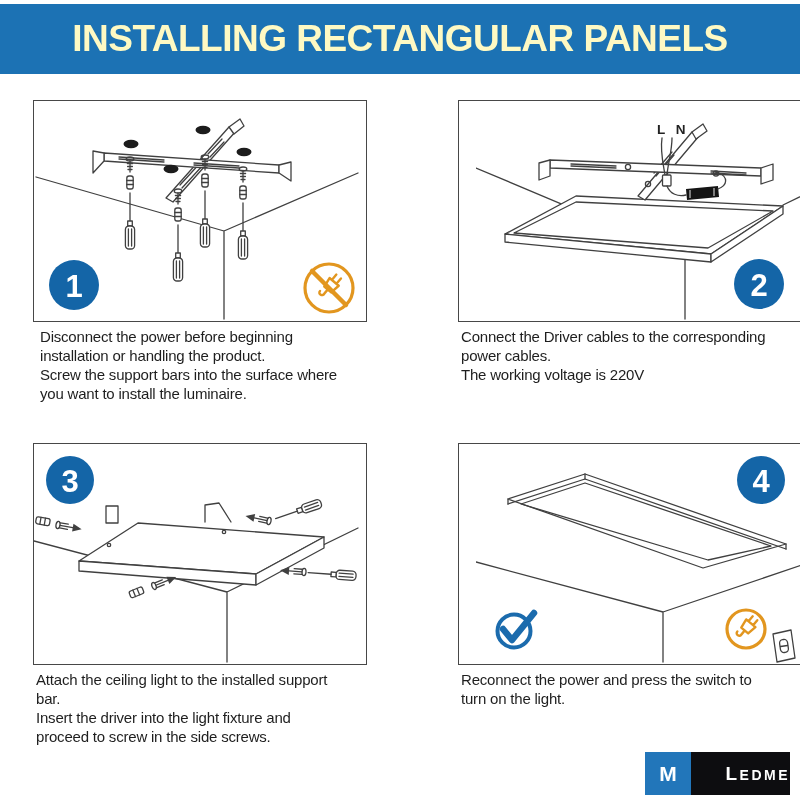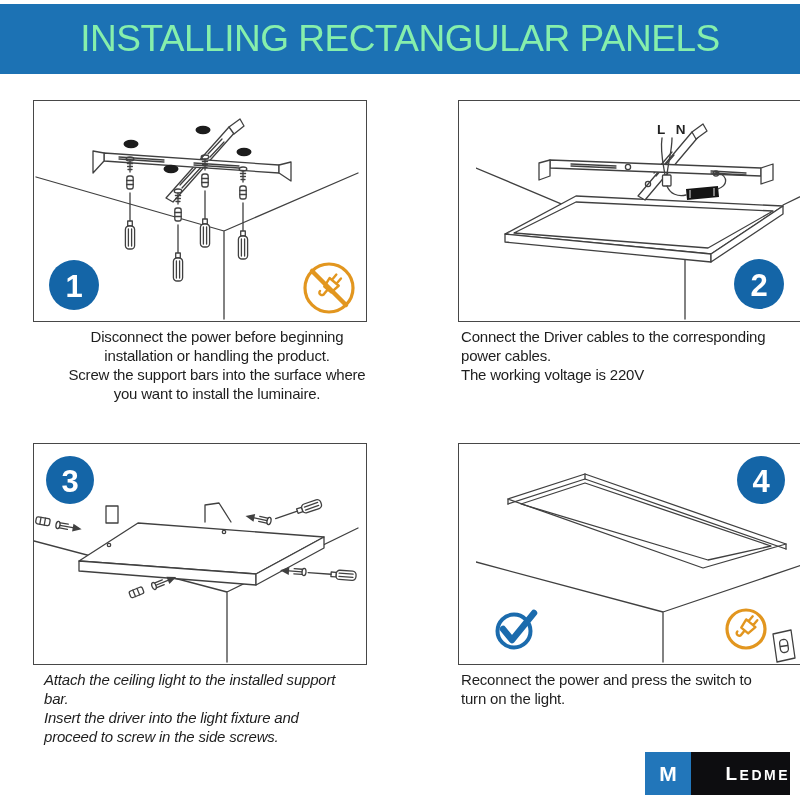--- a/index.html
+++ b/index.html
@@ -1,34 +1,34 @@
 <!DOCTYPE html>
 <html><head>
 <meta charset="utf-8">
 <style>
   html,body{margin:0;padding:0;background:#fff;}
   body{font-family:"Liberation Sans", sans-serif;}
   .page{position:relative;width:800px;height:800px;background:#ffffff;overflow:hidden;}
 
   .header{position:absolute;left:0;top:4px;width:800px;height:70px;background:#1c72b4;
           display:flex;align-items:center;justify-content:center;}
-  .header h1{margin:12px;color:#86efac;font-size:37px;font-weight:normal;letter-spacing:-0.5px;white-space:nowrap;}
+  .header h1{margin:12px;color:#fef9c3;font-size:37px;font-weight:bold;letter-spacing:-0.5px;white-space:nowrap;}
 
   .panel{position:absolute;width:332px;height:220px;border:1.5px solid #474747;background:#fff;box-sizing:content-box;}
   .panel svg{display:block;width:332px;height:220px;}
   #p1,#p3{left:33px;}
   #p2,#p4{left:458px;padding-left:17px;}
   #p1,#p2{top:100px;}
   #p3,#p4{top:443px;}
 
   .caption{position:absolute;width:386px;margin:0;color:#1e1e1e;font-size:15px;line-height:19px;
            letter-spacing:-0.2px;white-space:pre-line;}
-  #c1{left:24px;top:327px;text-align:center;}
+  #c1{left:40px;top:327px;}
   #c2{left:461px;top:327px;width:345px;}
-  #c3{left:44px;top:670px;font-style:italic;}
+  #c3{left:36px;top:670px;}
   #c4{left:461px;top:670px;width:345px;}
 
   
   .ln{stroke:#404040;fill:none;stroke-width:1.3;stroke-linecap:round;stroke-linejoin:round;}
   .fillw{fill:#ffffff;}
   .oln{stroke:#e2961f;fill:none;stroke-width:2.4;stroke-linecap:round;stroke-linejoin:round;}
   .oring{stroke:#e2961f;fill:none;stroke-width:3.2;}
   .badge-num{fill:#ffffff;font-family:"Liberation Sans",sans-serif;font-size:31px;font-weight:bold;
              text-anchor:middle;dominant-baseline:central;}
   .wirelabel{fill:#222;font-family:"Liberation Sans",sans-serif;font-size:13.5px;font-weight:bold;letter-spacing:3.5px;}

